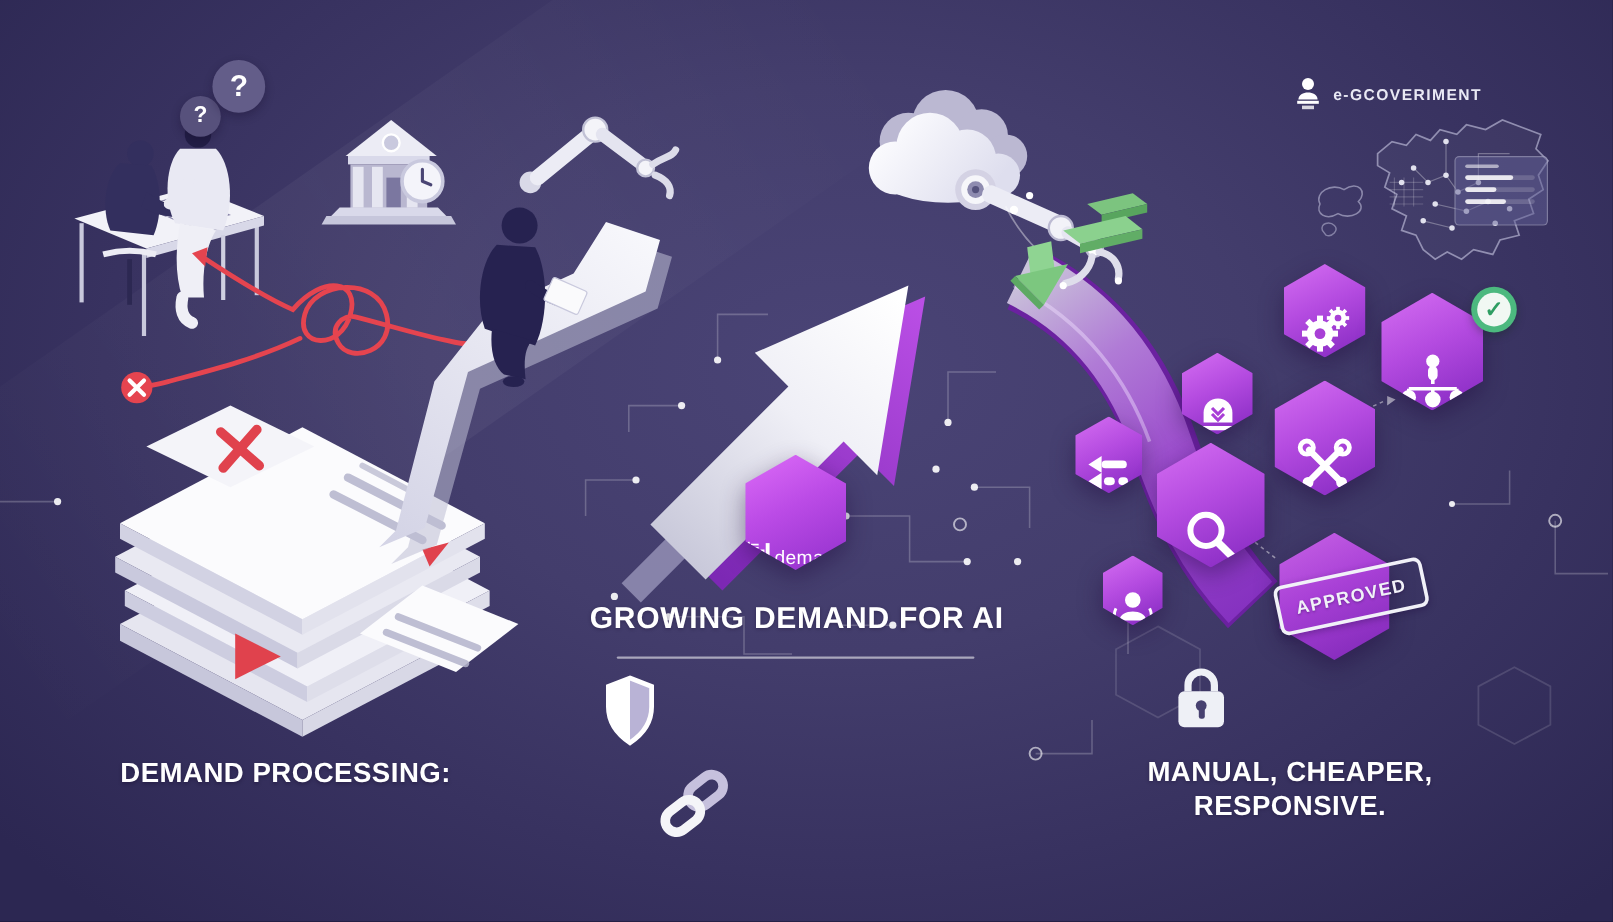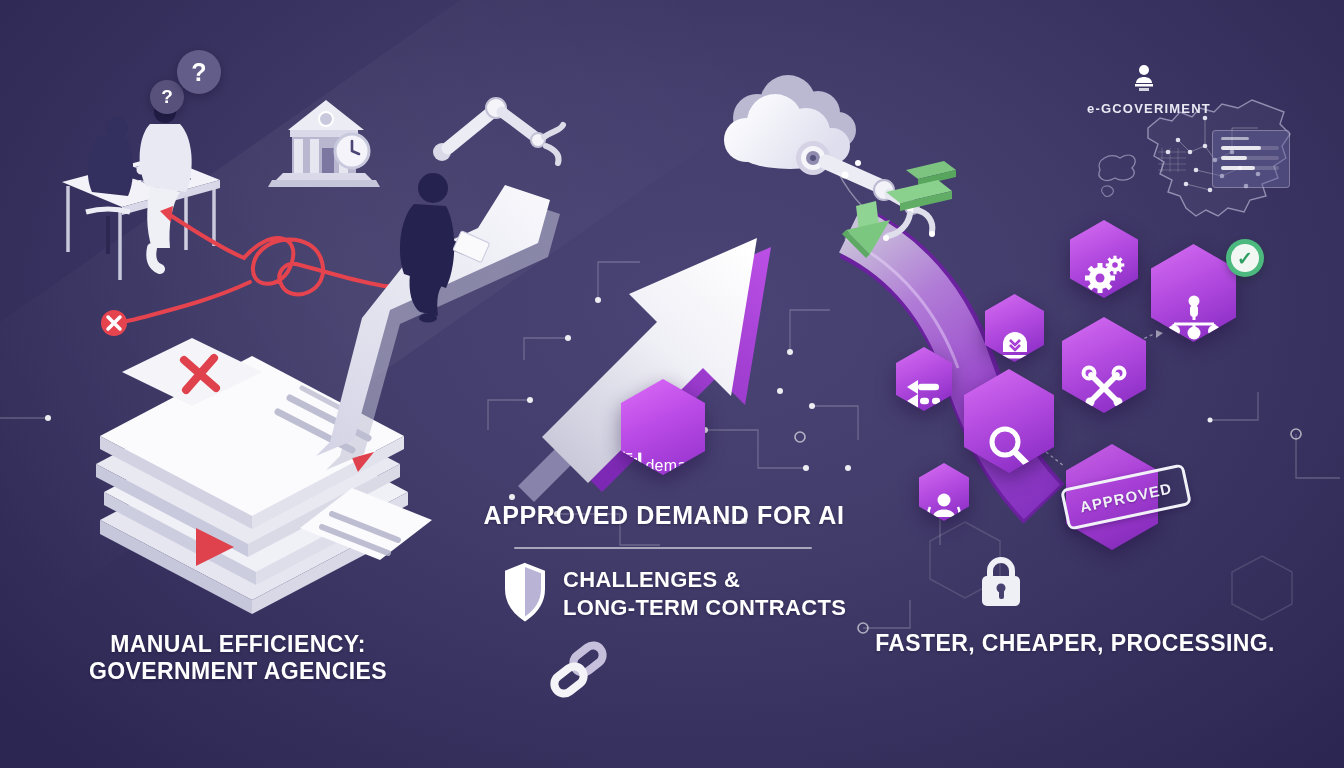--- a/index.html
+++ b/index.html
@@ -39,21 +39,21 @@
     font-size:15px;letter-spacing:1.2px;display:flex;align-items:center;justify-content:center;
     text-shadow:0 1px 2px rgba(40,10,70,.4);box-shadow:0 2px 6px rgba(30,8,60,.35);}
   
   .badge{left:1226px;top:239px;width:38px;height:38px;border-radius:50%;
     background:#4cb97f;display:flex;align-items:center;justify-content:center;
     box-shadow:0 3px 7px rgba(20,40,30,.35);}
   .badge-inner{width:28px;height:28px;border-radius:50%;background:#f1f8f3;
     display:flex;align-items:center;justify-content:center;color:#2f9e63;
     font-size:19px;font-weight:700;}
   
-  .egov{left:1078px;top:62px;display:flex;align-items:center;flex-direction:column;}
+  .egov{left:1078px;top:62px;display:flex;align-items:flex-start;}
   .egov-label{color:#e9e9f4;font-size:13px;font-weight:700;letter-spacing:1.2px;margin-left:9px;margin-top:9px;}
   
   .dash{left:1212px;top:130px;width:78px;height:58px;background:rgba(98,95,150,.5);
     border:1px solid rgba(255,255,255,.28);border-radius:4px;padding:6px 8px;box-sizing:border-box;}
   .dash-head{width:28px;height:3px;background:rgba(255,255,255,.55);border-radius:2px;margin-bottom:6px;}
   .dash-row{position:relative;width:58px;height:4px;background:rgba(255,255,255,.16);border-radius:2px;margin-bottom:6px;}
   .dash-fill{position:absolute;left:0;top:0;height:4px;background:rgba(255,255,255,.85);border-radius:2px;}
 </style>
 </head>
 <body>
@@ -527,46 +527,41 @@
         <div class="dash-fill" style="width:40px;"></div>
       </div>
     <div class="dash-row">
         <div class="dash-fill" style="width:26px;"></div>
       </div>
     <div class="dash-row">
         <div class="dash-fill" style="width:34px;"></div>
       </div>
   </div>
 
-  <div class="abs title">APPROVED DEMAND FOR AI</div>
+  <div class="abs title">GROWING DEMAND FOR AI</div>
   <div class="abs divider"></div>
 
   <div class="abs" style="left:502px;top:562px;">
     <svg width="46" height="60" viewBox="0 0 46 60">
       <path d="M23,3 L41,10 V27 C41,41 32,51 23,57 C14,51 5,41 5,27 V10 Z" fill="#b9b3d6"></path>
       <path d="M23,3 L5,10 V27 C5,41 14,51 23,57 Z" fill="#ffffff"></path>
       <path d="M23,3 L41,10 V27 C41,41 32,51 23,57 C14,51 5,41 5,27 V10 Z" fill="none" stroke="#ffffff" stroke-width="4"></path>
     </svg>
   </div>
-  <div class="abs bullet" style="left:563px;top:566px;">
-    <div>CHALLENGES &amp;</div>
-    <div>LONG-TERM CONTRACTS</div>
-  </div>
 
   <div class="abs" style="left:543px;top:636px;">
     <svg width="72" height="68" viewBox="0 0 72 68">
       <g transform="translate(45,23) rotate(-38)">
         <rect x="-16" y="-9.5" width="32" height="19" rx="9.5" fill="none" stroke="#c6c0dd" stroke-width="8"></rect>
       </g>
       <g transform="translate(26,44) rotate(-38)">
         <rect x="-16" y="-9.5" width="32" height="19" rx="9.5" fill="none" stroke="#f4f4f8" stroke-width="8"></rect>
       </g>
     </svg>
   </div>
 
   <div class="abs cap cap-left">
-    <div>MANUAL EFFICIENCY:</div>
-    <div>GOVERNMENT AGENCIES</div>
+    <div>DEMAND PROCESSING:</div>
   </div>
   <div class="abs cap cap-right">
-    <div>FASTER, CHEAPER, PROCESSING.</div>
+    <div>MANUAL, CHEAPER, RESPONSIVE.</div>
   </div>
 </div>
 
 </body></html>

